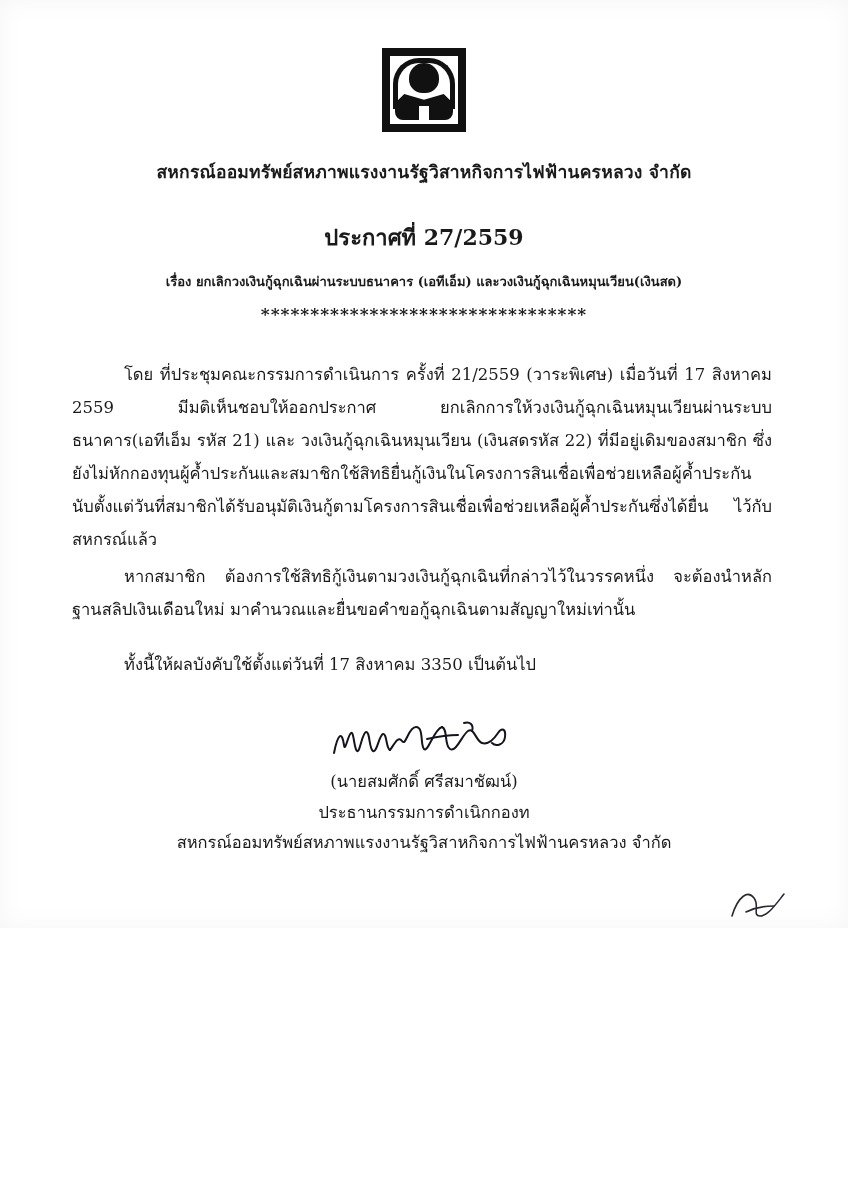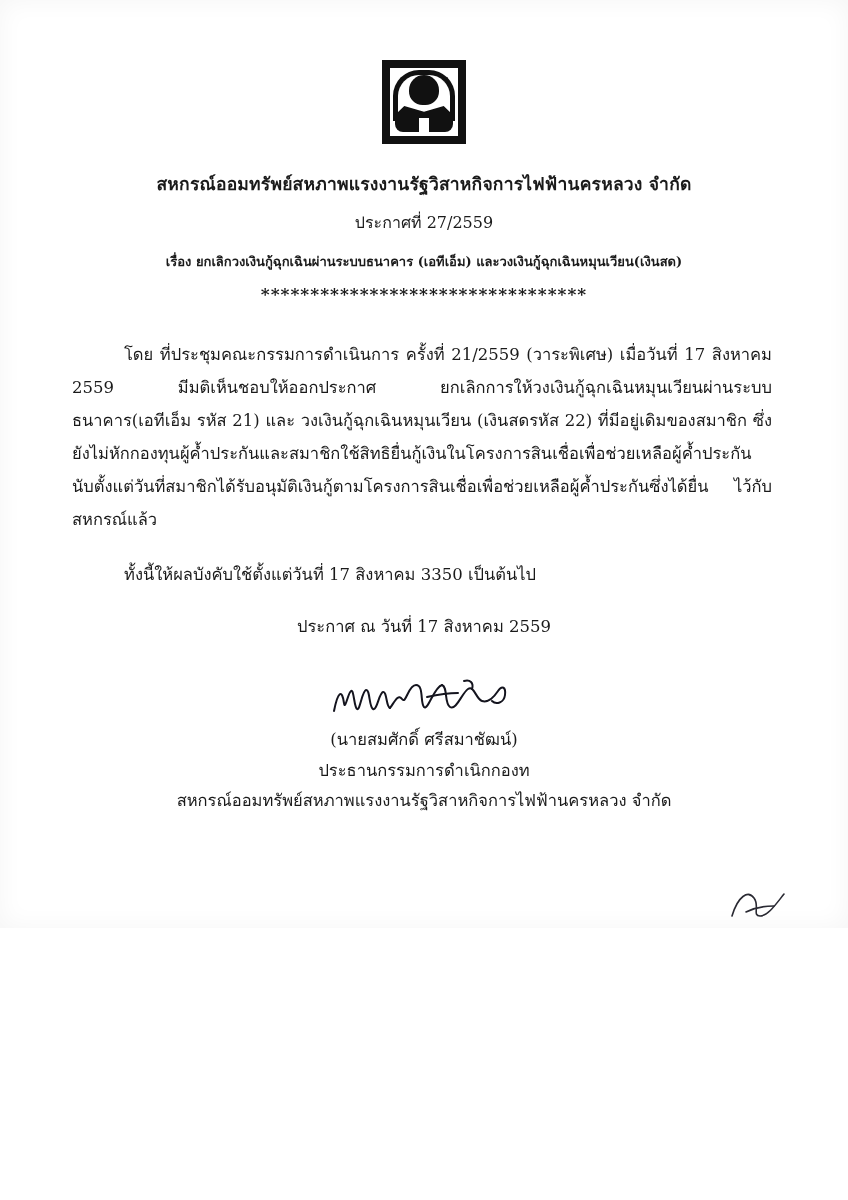--- a/index.html
+++ b/index.html
@@ -13,21 +13,21 @@
     font-family: "DejaVu Serif", serif;
     color: #1a1a1a;
     position: relative;
     overflow: hidden;
   }
   .page {
     width: 848px;
     height: 928px;
     position: relative;
     box-sizing: border-box;
-    padding: 12px 72px;
+    padding: 0 72px;
   }
 
   
   .logo-wrap {
     padding-top: 48px;
     display: flex;
     justify-content: center;
   }
   .logo {
     width: 84px;
@@ -91,23 +91,23 @@
   
   .org-line {
     text-align: center;
     font-weight: bold;
     font-size: 17.5px;
     margin-top: 26px;
     letter-spacing: 0.2px;
   }
   .announce-no {
     text-align: center;
-    font-weight: normal;
-    font-size: 16px;
-    margin-top: 12px;
+    font-weight: bold;
+    font-size: 22px;
+    margin-top: 34px;
   }
   .subject {
     text-align: center;
     font-weight: bold;
     font-size: 13px;
     margin-top: 16px;
   }
   .stars {
     text-align: center;
     font-weight: bold;
@@ -192,25 +192,25 @@
     </div>
   </div>
 
   <div class="org-line">สหกรณ์ออมทรัพย์สหภาพแรงงานรัฐวิสาหกิจการไฟฟ้านครหลวง จำกัด</div>
   <div class="announce-no">ประกาศที่ 27/2559</div>
   <div class="subject">เรื่อง ยกเลิกวงเงินกู้ฉุกเฉินผ่านระบบธนาคาร (เอทีเอ็ม) และวงเงินกู้ฉุกเฉินหมุนเวียน(เงินสด)</div>
   <div class="stars">*********************************</div>
 
   <div class="body-block">
     <p>โดย ที่ประชุมคณะกรรมการดำเนินการ  ครั้งที่  21/2559 (วาระพิเศษ)  เมื่อวันที่   17  สิงหาคม  2559   มีมติเห็นชอบให้ออกประกาศ  ยกเลิกการให้วงเงินกู้ฉุกเฉินหมุนเวียนผ่านระบบธนาคาร(เอทีเอ็ม รหัส 21) และ วงเงินกู้ฉุกเฉินหมุนเวียน (เงินสดรหัส 22) ที่มีอยู่เดิมของสมาชิก ซึ่งยังไม่หักกองทุนผู้ค้ำประกันและสมาชิกใช้สิทธิยื่นกู้เงินในโครงการสินเชื่อเพื่อช่วยเหลือผู้ค้ำประกัน  นับตั้งแต่วันที่สมาชิกได้รับอนุมัติเงินกู้ตามโครงการสินเชื่อเพื่อช่วยเหลือผู้ค้ำประกันซึ่งได้ยื่น ไว้กับสหกรณ์แล้ว</p>
+    <p class="para-gap">หากสมาชิก ต้องการใช้สิทธิกู้เงินตามวงเงินกู้ฉุกเฉินที่กล่าวไว้ในวรรคหนึ่ง จะต้องนำหลักฐานสลิปเงินเดือนใหม่ มาคำนวณและยื่นขอคำขอกู้ฉุกเฉินตามสัญญาใหม่เท่านั้น</p>
   </div>
 
   <div class="effective">ทั้งนี้ให้ผลบังคับใช้ตั้งแต่วันที่  17  สิงหาคม  3350 เป็นต้นไป</div>
 
-  <div class="issued">ประกาศ ณ  วันที่ 17  สิงหาคม  2559</div>
 
   <div class="sign-area">
     <svg class="sig-svg" width="200" height="50" viewBox="0 0 200 50">
       <g fill="none" stroke="#14141e" stroke-width="2" stroke-linecap="round">
         <path d="M10 38 C14 18, 18 16, 20 30 C21 38, 24 20, 27 18 C30 16, 30 34, 33 36 C36 38, 38 18, 42 17 C46 16, 45 34, 49 36 C53 38, 55 20, 59 19 C63 18, 62 34, 66 35"></path>
         <path d="M66 35 C70 30, 74 20, 78 26 C82 32, 84 12, 92 12 C100 12, 96 30, 100 34 C104 38, 110 14, 118 12"></path>
         <path d="M103 24 C112 22, 124 20, 134 20"></path>
         <path d="M118 12 C124 14, 120 30, 126 34 C132 38, 138 20, 144 16 C150 12, 152 26, 158 28 C164 30, 170 24, 174 18 C178 12, 182 14, 181 22 C180 30, 172 32, 168 28"></path>
         <path d="M140 8 C146 6, 150 10, 148 16"></path>
       </g>

